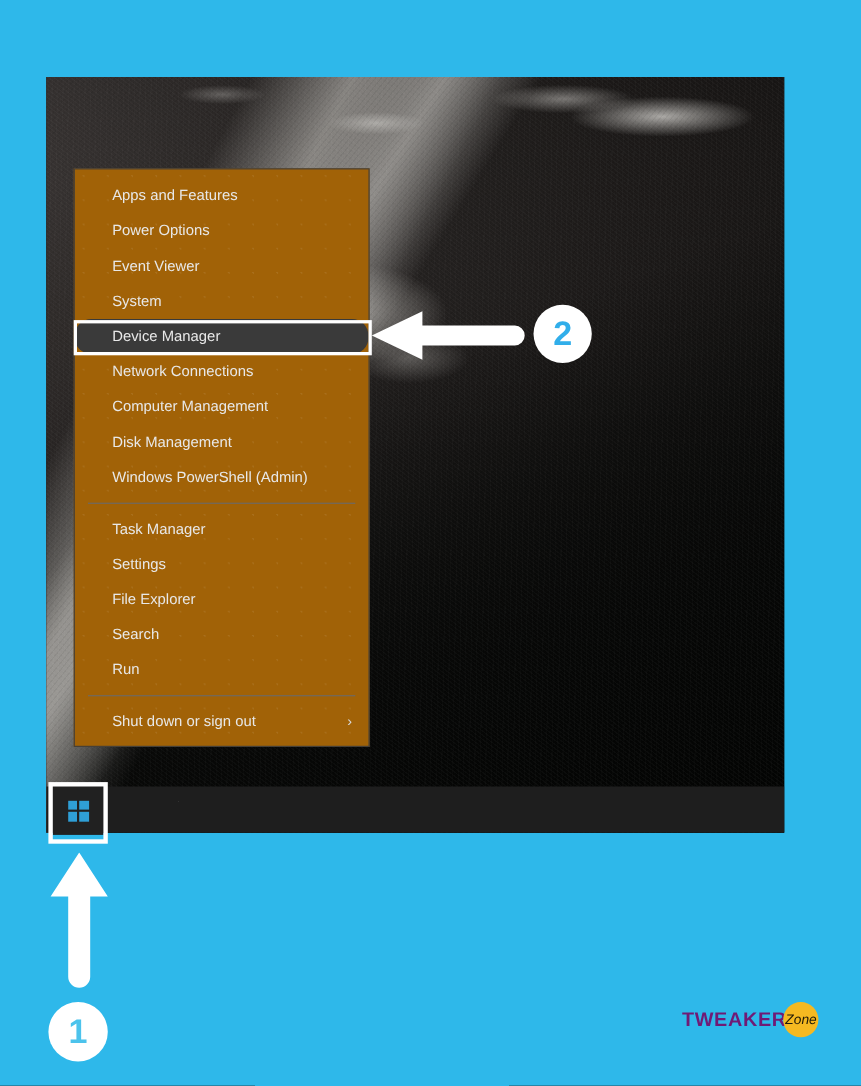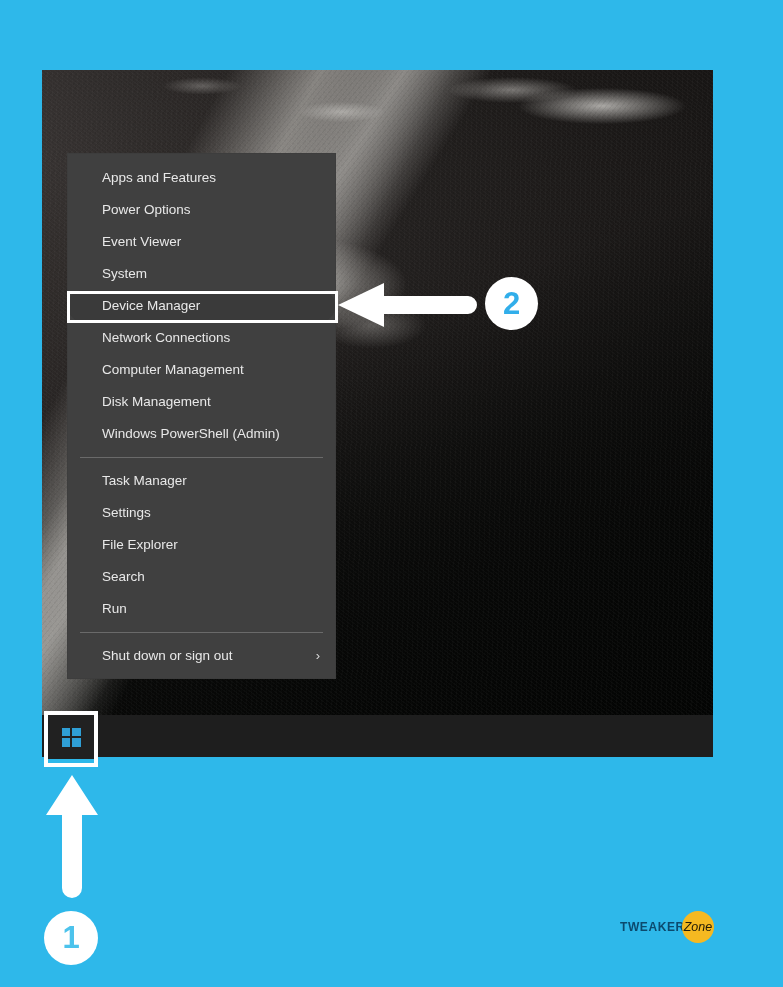--- a/index.html
+++ b/index.html
@@ -106,21 +106,21 @@
   .win-logo i:nth-child(1) { left: 0;   top: 0;   width: 8px; height: 8px; }
   .win-logo i:nth-child(2) { left: 10px; top: 0;  width: 9px; height: 8px; }
   .win-logo i:nth-child(3) { left: 0;   top: 10px; width: 8px; height: 9px; }
   .win-logo i:nth-child(4) { left: 10px; top: 10px; width: 9px; height: 9px; }
 
   
   .winx-menu {
     position: absolute;
     left: 67px; top: 153px;
     width: 269px;
-    background: #404040;
+    background: #a16207;
     border: 1px solid #3d3d3d;
     padding: 8px 0 6px 0;
     z-index: 7;
   }
   .winx-menu::before {
     content: "";
     position: absolute; inset: 0;
     pointer-events: none;
     background-image:
       radial-gradient(circle .7px at 8px 6px, rgba(255,255,255,.085) 0 100%, transparent 100%),
@@ -208,22 +208,22 @@
   
   .watermark {
     position: absolute;
     left: 620px; top: 910px;
     height: 34px;
     display: flex;
     align-items: center;
     z-index: 11;
   }
   .wm-text {
-    color: #0c4a6e;
-    font-size: 12px;
+    color: #701a75;
+    font-size: 18px;
     font-weight: bold;
     letter-spacing: .6px;
   }
   .wm-badge {
     margin-left: -3px;
     width: 32px; height: 32px;
     border-radius: 50%;
     background: #f5b921;
     color: #201a08;
     font-size: 12.5px;

